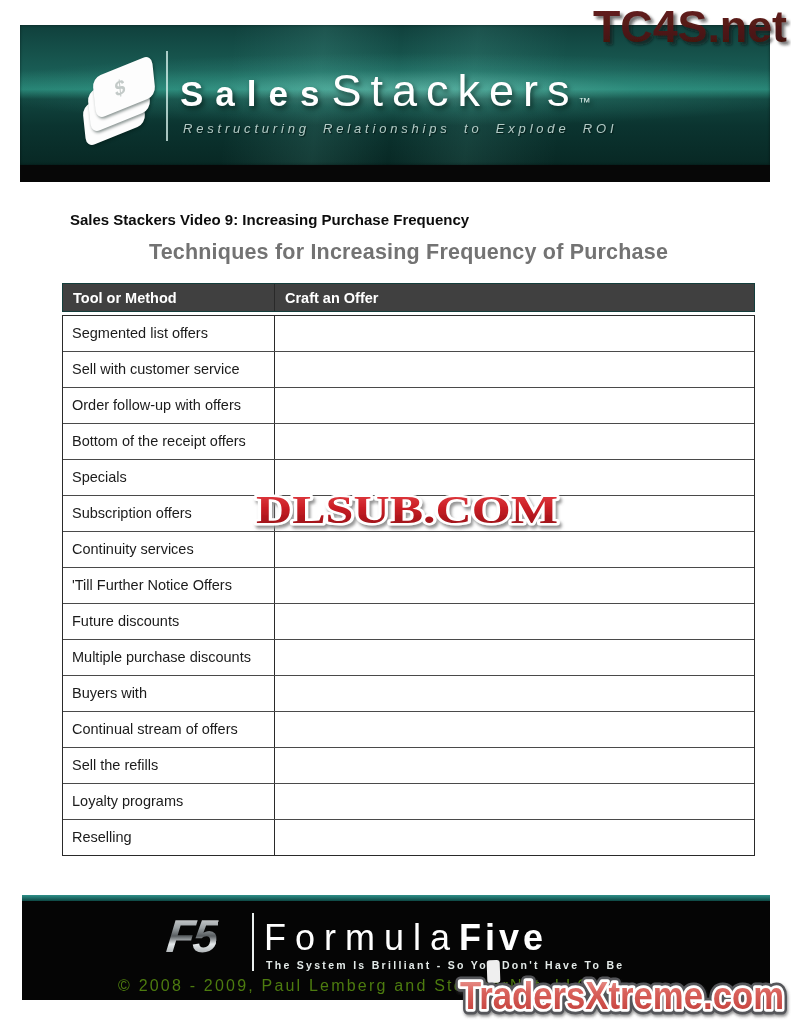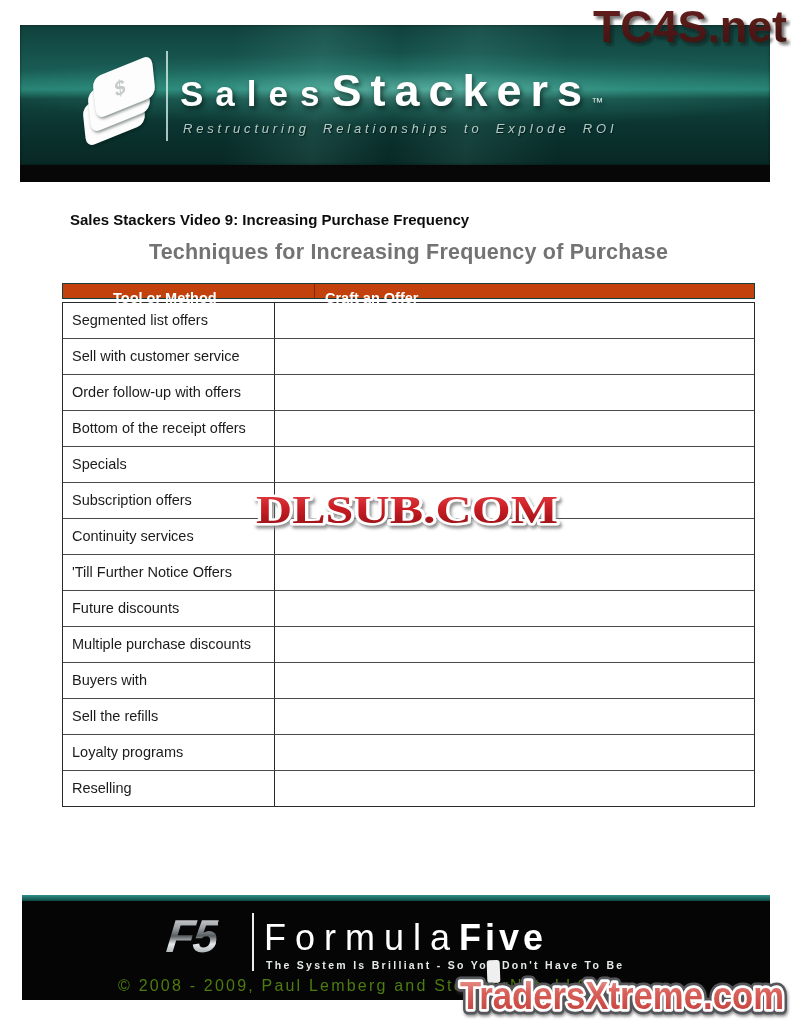--- a/index.html
+++ b/index.html
@@ -19,34 +19,34 @@
   .card{position:absolute;width:64px;height:40px;background:#fdfdfd;border-radius:9px;
     transform:rotate(-22deg) skewX(-16deg);box-shadow:1px 2px 3px rgba(0,25,20,.45);}
   .card.c3{left:0;top:30px;}
   .card.c2{left:5px;top:16px;}
   .card.c1{left:10px;top:2px;}
   .card .dollar{position:absolute;left:22px;top:8px;font-size:20px;font-weight:bold;color:#c3cac8;}
   .banner-divider{position:absolute;left:146px;top:26px;width:2px;height:90px;background:rgba(220,245,240,.75);}
   .brand-line{position:absolute;left:160px;top:40px;white-space:nowrap;color:#ffffff;
     text-shadow:2px 3px 5px rgba(0,20,16,.65);}
   .brand-first{font-size:35px;font-weight:700;letter-spacing:12px;text-align:right;}
-  .brand-second{font-size:45px;font-weight:700;letter-spacing:9px;}
+  .brand-second{font-size:45px;font-weight:400;letter-spacing:9px;}
   .brand-tm{font-size:12px;color:#d9ece8;letter-spacing:0;vertical-align:baseline;}
   .banner-tagline{position:absolute;left:163px;top:96px;white-space:nowrap;
     font-size:13px;letter-spacing:3.8px;word-spacing:6px;color:rgba(215,236,231,.82);
     text-shadow:1px 1px 1px rgba(4,28,24,.9);font-style:italic;}
 
   
   .video-label{position:absolute;left:70px;top:211px;font-size:15px;font-weight:bold;color:#0d0d0d;}
   .page-title{position:absolute;left:62px;top:240px;width:693px;text-align:center;
     font-size:21.5px;font-weight:bold;color:#737373;letter-spacing:.2px;}
 
   
   .ws-table{position:absolute;left:62px;top:283px;width:693px;z-index:1;}
-  .ws-head{display:flex;height:16px;background:#c2410c;border:1px solid #143e3c;box-sizing:border-box;padding-left:40px;}
+  .ws-head{display:flex;height:29px;background:#404040;border:1px solid #143e3c;box-sizing:border-box;}
   .ws-head .h1{width:212px;border-right:1px solid rgba(0,0,0,.35);box-sizing:border-box;}
   .ws-head .h2{flex:1;}
   .ws-head .hcell{line-height:29px;padding-left:10px;font-size:14.5px;font-weight:bold;color:#ffffff;}
   .ws-gap{height:3px;}
   .ws-body{border:1px solid #2a2a2a;}
   .ws-row{display:flex;height:36px;border-bottom:1px solid #4a4a4a;box-sizing:border-box;background:#fff;gap:18px;}
   .ws-row:last-child{border-bottom:none;height:35px;}
   .ws-row .c1{width:212px;border-right:1px solid #2a2a2a;box-sizing:border-box;
     line-height:35px;padding-left:9px;font-size:14.5px;color:#1b1b1b;white-space:nowrap;}
   .ws-row .c2{flex:1;}
@@ -146,20 +146,24 @@
         </div>
       <div class="ws-row">
           <div class="c1">Multiple purchase discounts</div>
           <div class="c2"></div>
         </div>
       <div class="ws-row">
           <div class="c1">Buyers with</div>
           <div class="c2"></div>
         </div>
       <div class="ws-row">
+          <div class="c1">Continual stream of offers</div>
+          <div class="c2"></div>
+        </div>
+      <div class="ws-row">
           <div class="c1">Sell the refills</div>
           <div class="c2"></div>
         </div>
       <div class="ws-row">
           <div class="c1">Loyalty programs</div>
           <div class="c2"></div>
         </div>
       <div class="ws-row">
           <div class="c1">Reselling</div>
           <div class="c2"></div>

